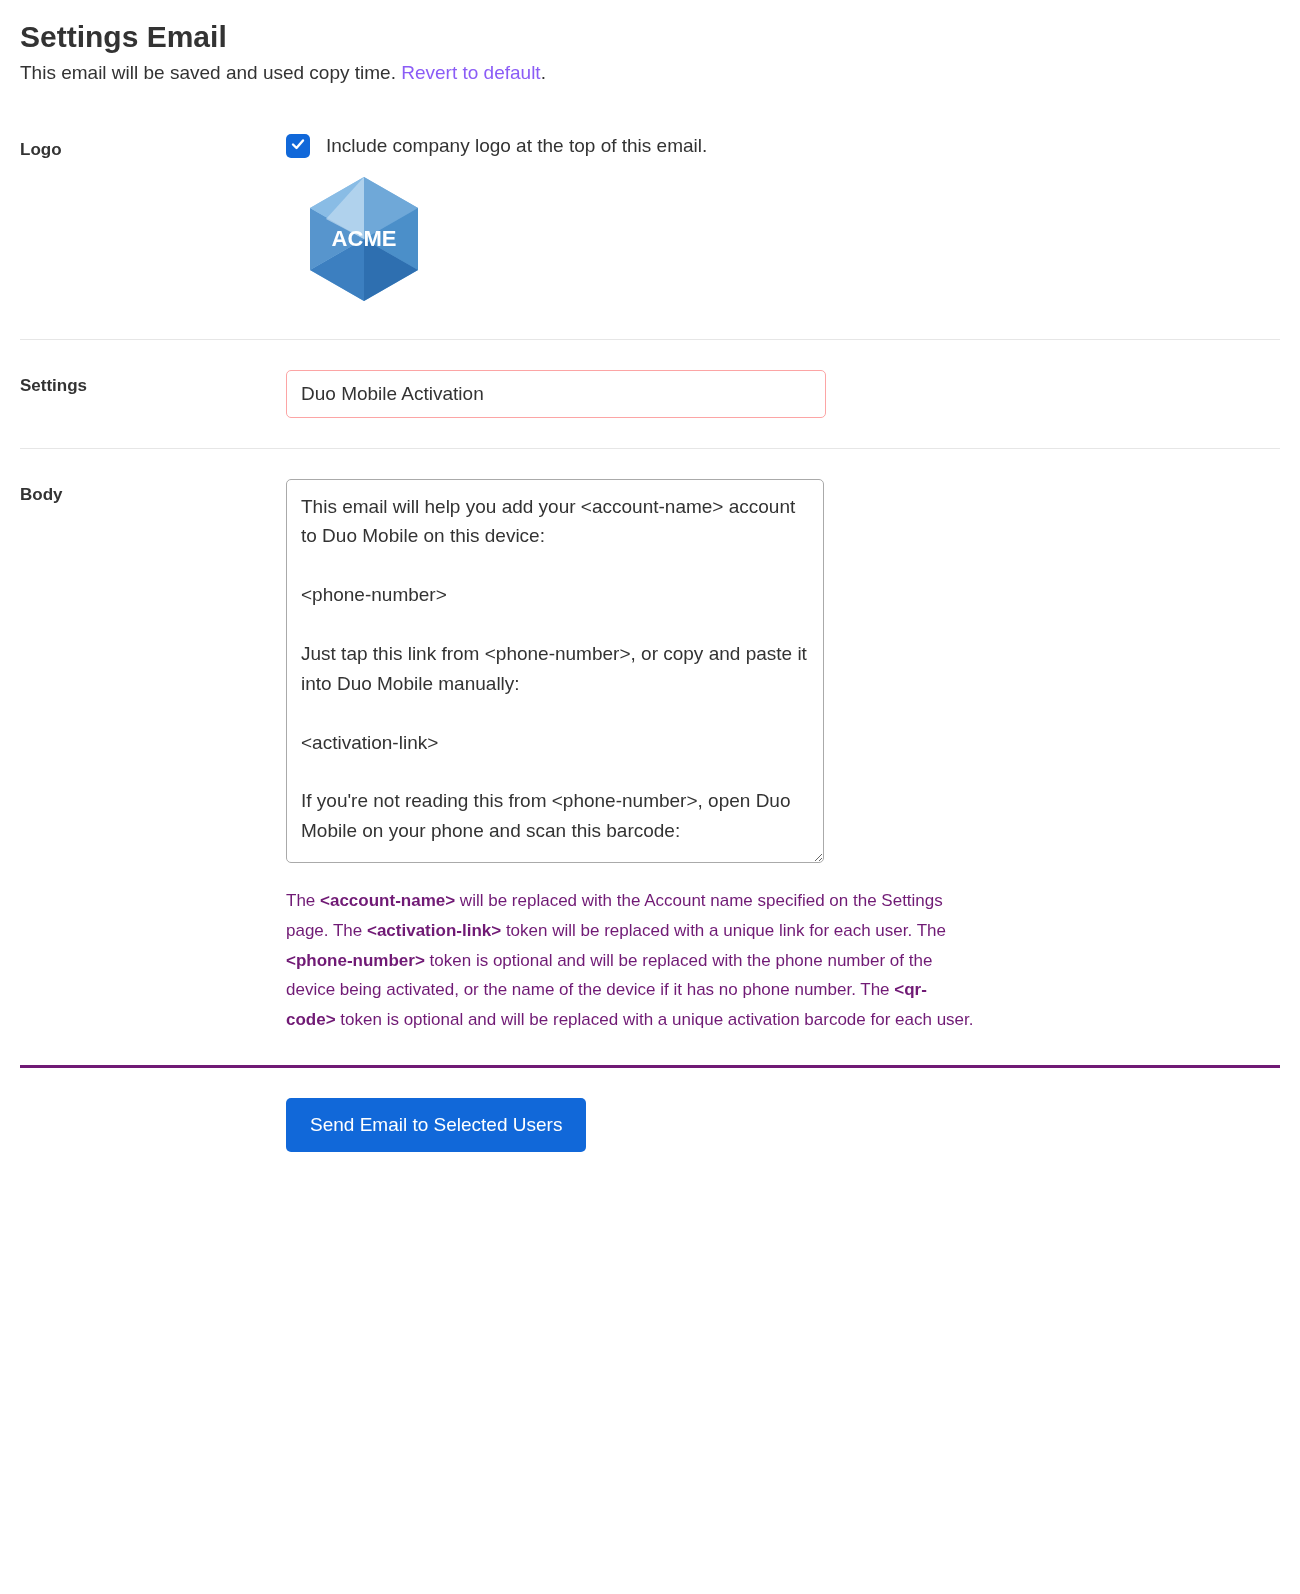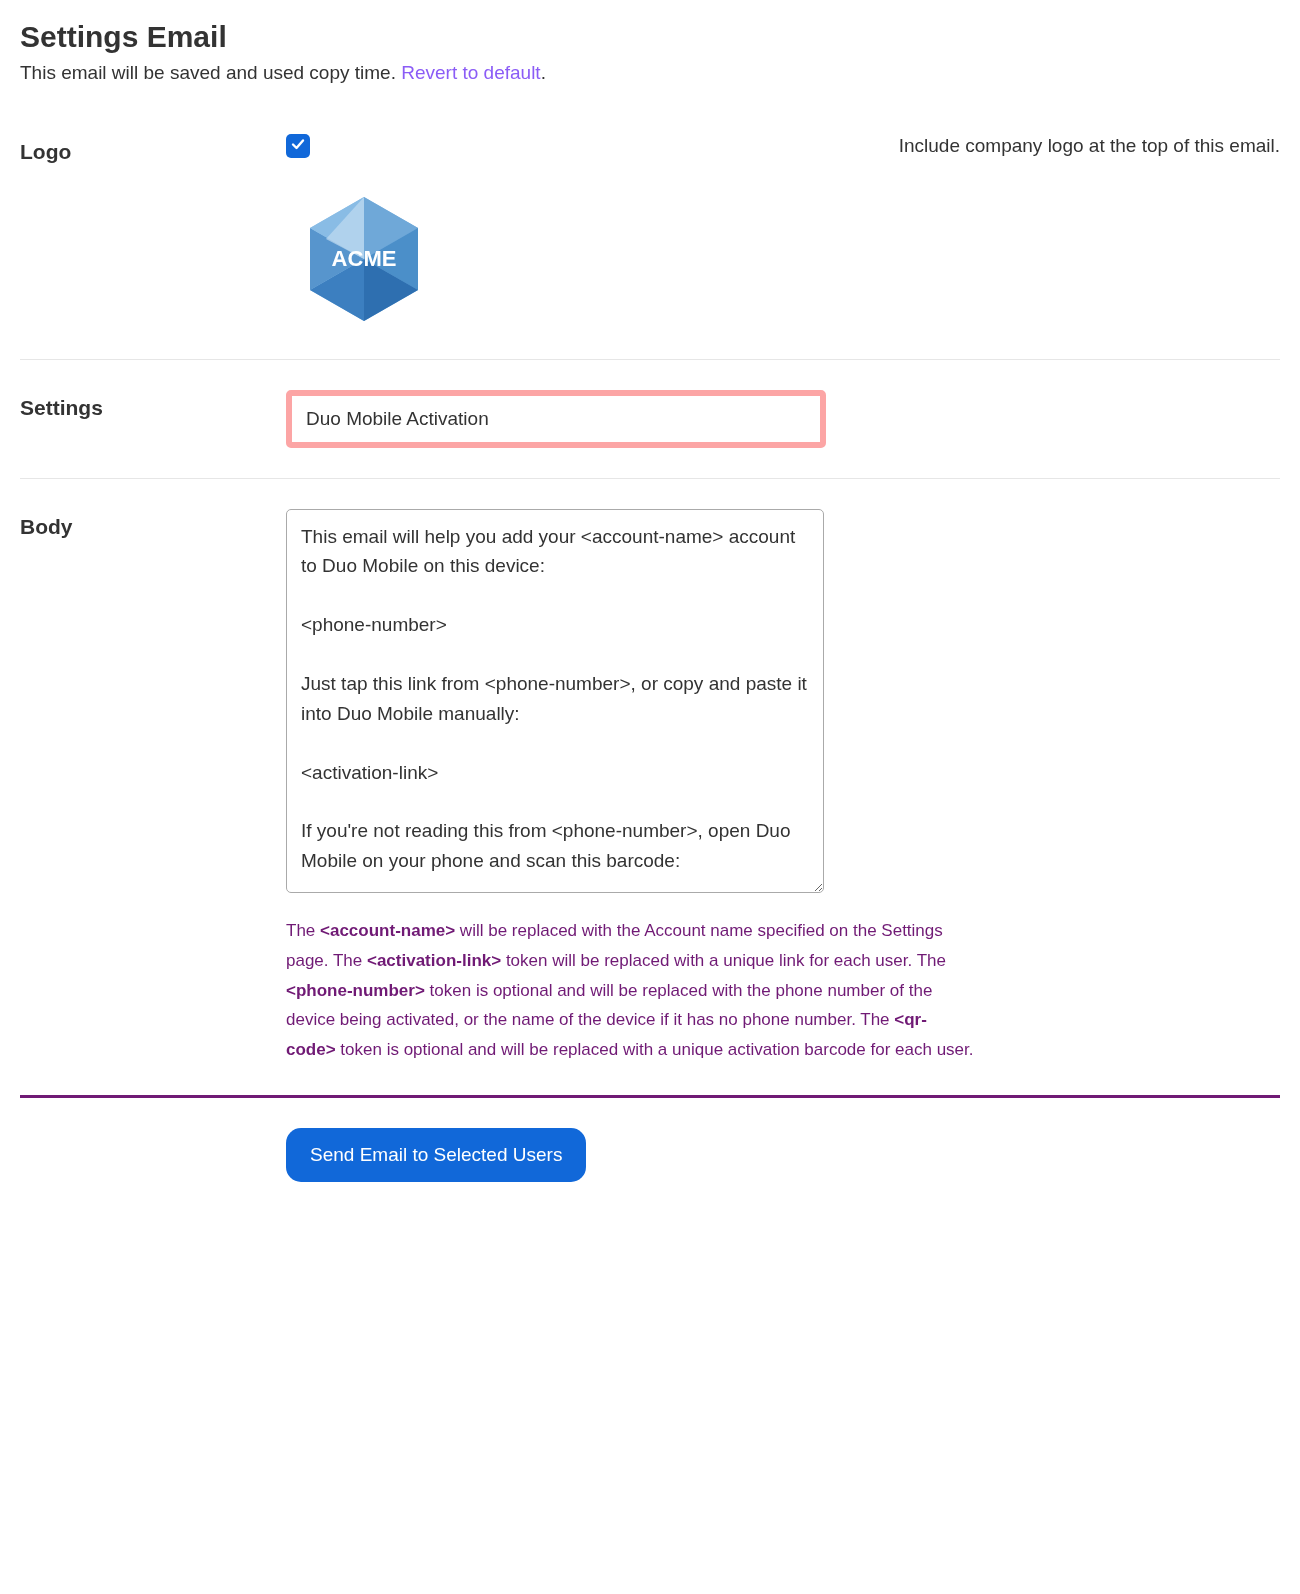--- a/index.html
+++ b/index.html
@@ -36,34 +36,33 @@
       border-bottom: 1px solid #e6e6e6;
       margin-bottom: 30px;
     }
     .form-row.last {
       border-bottom: 3px solid #701a75;
       margin-bottom: 30px;
     }
     .form-label {
       width: 266px;
       flex-shrink: 0;
-      font-size: 21px;
+      font-size: 17px;
       font-weight: 700;
       color: #333333;
       padding-top: 6px;
     }
     .form-content {
       flex: 1;
     }
     .checkbox-row {
       display: flex;
       align-items: center;
       gap: 16px;
-      margin-bottom: 36px;
-      justify-content: space-between;
+      margin-bottom: 16px;
     }
     .checkbox {
       width: 24px;
       height: 24px;
       background: #1168d9;
       border-radius: 5px;
       display: flex;
       align-items: center;
       justify-content: center;
       cursor: pointer;
@@ -82,21 +81,21 @@
     }
     .hex-logo {
       width: 116px;
       height: 130px;
       position: relative;
     }
     .text-input {
       width: 540px;
       padding: 12px 14px;
       font-size: 19px;
-      border: 6px solid #fca5a5;
+      border: 1px solid #fca5a5;
       border-radius: 5px;
       color: #333333;
       font-family: inherit;
     }
     .textarea-input {
       width: 538px;
       height: 384px;
       padding: 12px 14px;
       font-size: 19px;
       border: 1px solid #aaaaaa;
@@ -116,21 +115,21 @@
     .help-text b {
       font-weight: 700;
     }
     .submit-row {
       padding-left: 266px;
     }
     .primary-button {
       background: #1168d9;
       color: #ffffff;
       border: none;
-      border-radius: 15px;
+      border-radius: 5px;
       padding: 16px 24px;
       font-size: 19px;
       font-weight: 400;
       cursor: pointer;
       font-family: inherit;
     }
   </style>
 </head>
 <body>
 

